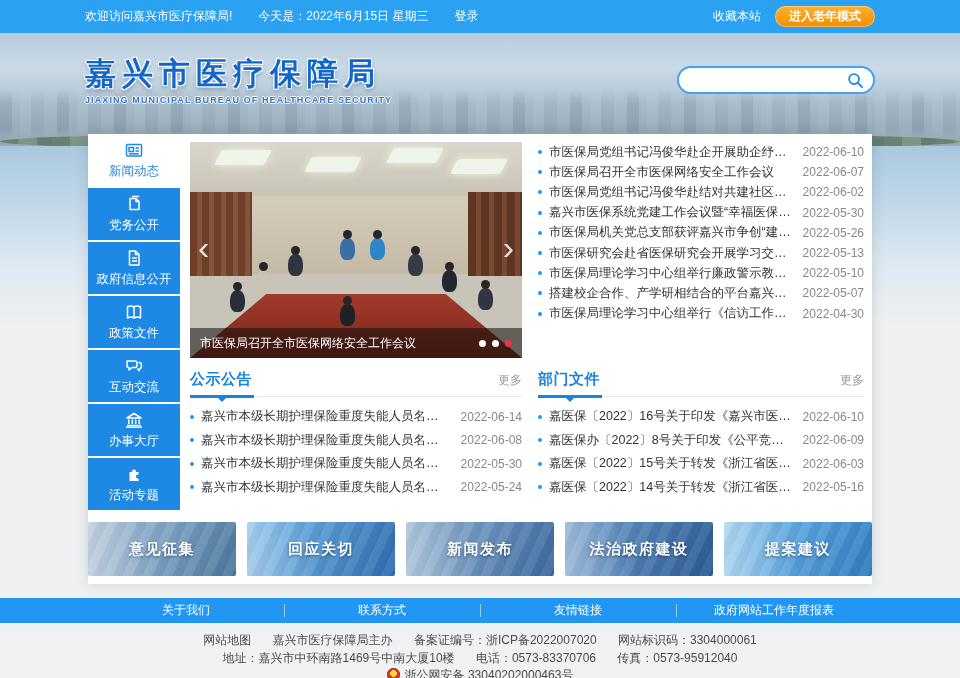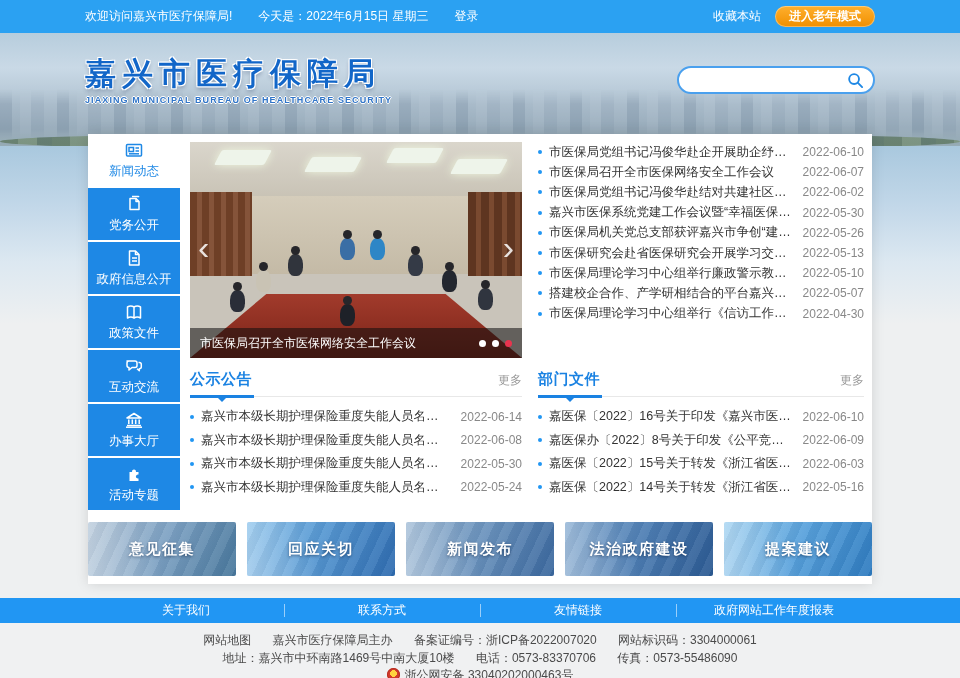--- a/index.html
+++ b/index.html
@@ -379,18 +379,18 @@
 <div class="footer">
   <div class="f-line">
     <span class="f-seg link">网站地图</span>
     <span class="f-seg">嘉兴市医疗保障局主办</span>
     <span class="f-seg">备案证编号：浙ICP备2022007020</span>
     <span class="f-seg">网站标识码：3304000061</span>
   </div>
   <div class="f-line">
     <span class="f-seg">地址：嘉兴市中环南路1469号中南大厦10楼</span>
     <span class="f-seg">电话：0573-83370706</span>
-    <span class="f-seg">传真：0573-55486090</span>
+    <span class="f-seg">传真：0573-95912040</span>
   </div>
   <div class="f-line">
     <span class="emblem"></span><span>浙公网安备 33040202000463号</span>
   </div>
 </div>
 
 </body></html>

